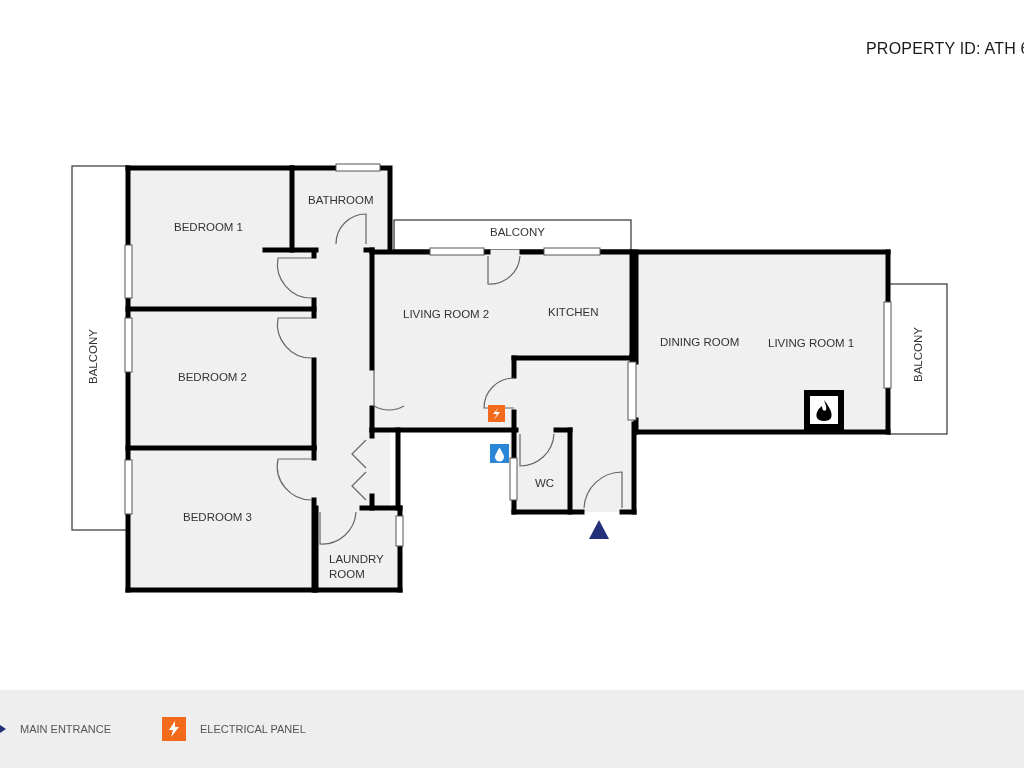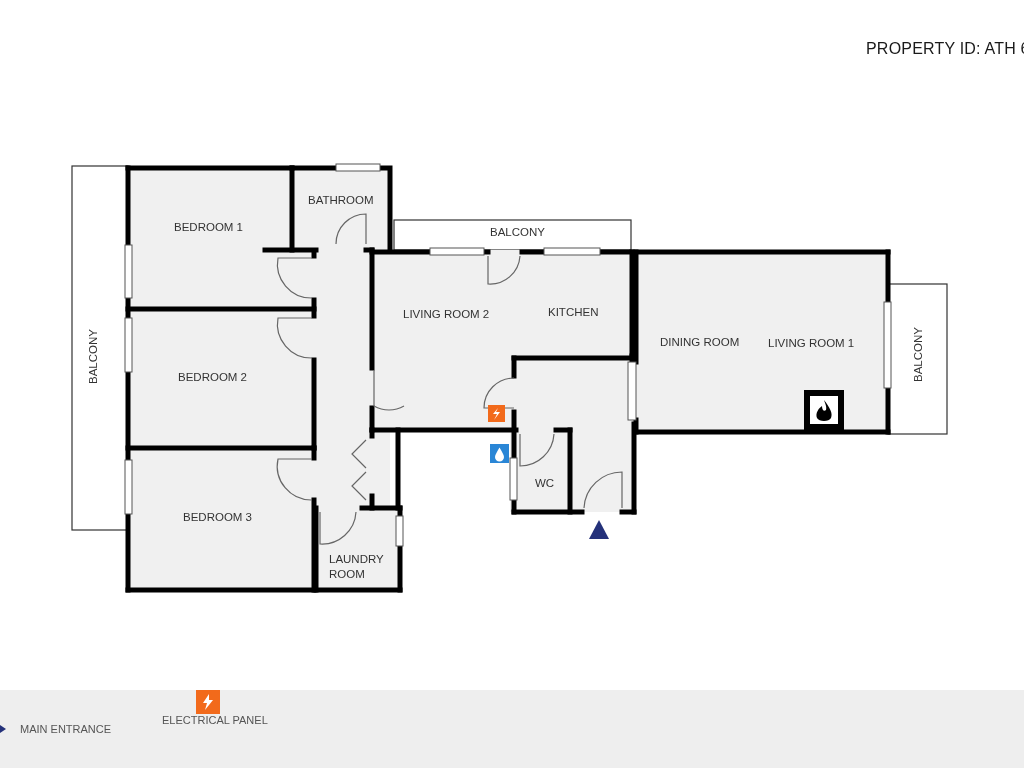--- a/index.html
+++ b/index.html
@@ -155,21 +155,21 @@
   <text class="room-label" x="535" y="487">WC</text>
   <text class="room-label" x="329" y="563">LAUNDRY</text>
   <text class="room-label" x="329" y="578">ROOM</text>
 </svg>
 
 <div class="legend">
   <div class="legend-item" style="left:0px;">
     <span class="arrow"></span>
     <span>MAIN ENTRANCE</span>
   </div>
-  <div class="legend-item" style="left:162px;flex-direction:column;">
+  <div class="legend-item" style="left:162px;">
     <span class="legend-icon" style="background:#f26a1b;">
       <svg width="12" height="16" viewBox="0 0 12 16">
           <path d="M7,0 L1,9 L5,9 L3,16 L11,6 L7,6 Z" fill="#fff"></path>
         </svg>
     </span>
     <span>ELECTRICAL PANEL</span>
   </div>
 
 </div>
 

